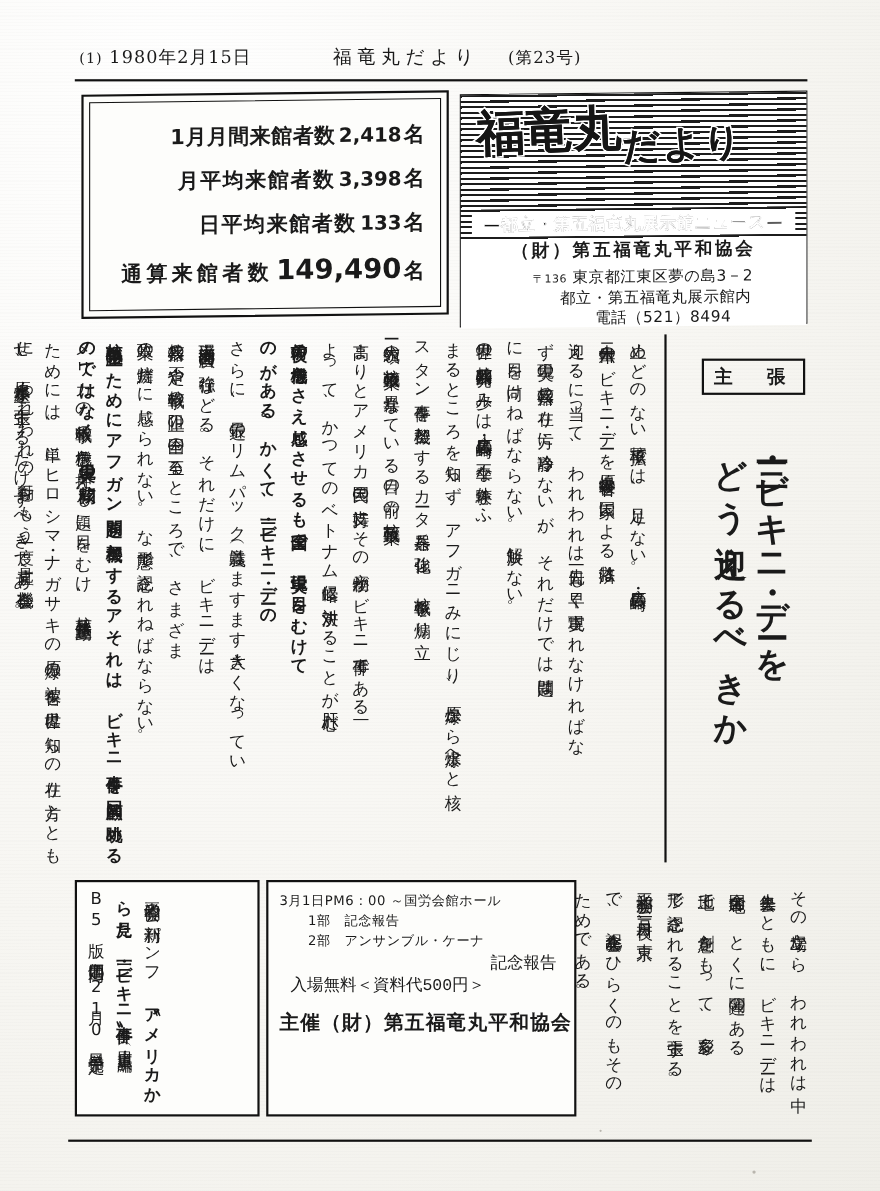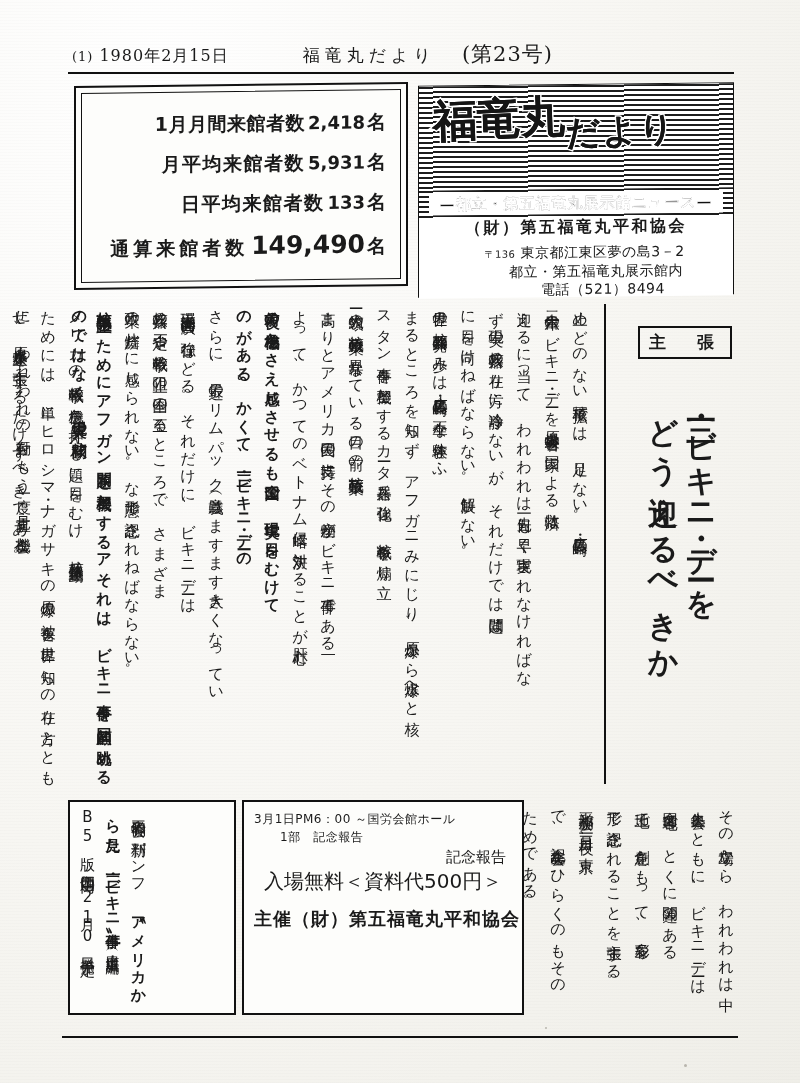--- a/index.html
+++ b/index.html
@@ -25,21 +25,21 @@
 
   
   .hdr{
     position:absolute;left:72px;top:40px;width:660px;height:26px;
     display:flex;align-items:baseline;
     font-size:16px;letter-spacing:1px;
   }
   .hdr .issue{font-size:13px;margin-right:6px;}
   .hdr .date{font-size:16px;}
   .hdr .title{font-size:17px;margin-left:74px;letter-spacing:5px;}
-  .hdr .num{font-size:21px;margin-left:26px;}
+  .hdr .num{font-size:15px;margin-left:26px;}
 
   .rule-top{
     position:absolute;left:68px;top:72px;width:666px;height:2px;background:#111;
   }
 
   
   .stats{
     position:absolute;left:74px;top:84px;width:330px;height:200px;
     border:2px solid #111;
     transform:skewY(-0.7deg);
@@ -162,21 +162,21 @@
     position:absolute;left:242px;top:800px;width:282px;height:215px;
     border:2px solid #111;box-sizing:border-box;background:#fdfdfb;
     padding:8px 10px;
     font-family:"DejaVu Sans","Liberation Sans",sans-serif;
   }
   .ev-t1{font-weight:bold;font-size:21px;text-align:center;letter-spacing:2px;margin-top:4px;white-space:nowrap;}
   .ev-t2{font-weight:bold;font-size:21px;text-align:center;letter-spacing:11px;margin-top:4px;margin-bottom:10px;}
   .ev-l{font-size:12px;line-height:1.5;letter-spacing:0.5px;white-space:nowrap;}
   .ev-l.ind{padding-left:26px;}
   .ev-name{font-size:15px;text-align:right;padding-right:6px;margin-top:2px;}
-  .ev-fee{font-size:20px;padding-left:10px;margin-top:1px;}
+  .ev-fee{font-size:15px;padding-left:10px;margin-top:1px;font-family:Liberation Mono, monospace;}
   .ev-host{font-weight:bold;font-size:18px;text-align:right;margin-top:12px;letter-spacing:1px;white-space:nowrap;}
 
   .box-tail{
     position:absolute;left:530px;top:800px;width:208px;height:215px;
   }
   .tailcol{
     position:absolute;top:0;height:212px;
     writing-mode:vertical-rl;text-orientation:upright;
     font-size:15.2px;line-height:1.62;letter-spacing:1.2px;
   }
@@ -201,21 +201,21 @@
 
   <div class="stats">
     <div class="stats-inner">
       <div class="stat-row r1">
         <span class="stat-label">1月月間来館者数</span>
         <span class="stat-val">2,418</span>
         <span class="stat-unit">名</span>
       </div>
       <div class="stat-row r2">
         <span class="stat-label">月平均来館者数</span>
-        <span class="stat-val">5,931</span>
+        <span class="stat-val">3,398</span>
         <span class="stat-unit">名</span>
       </div>
       <div class="stat-row r3">
         <span class="stat-label">日平均来館者数</span>
         <span class="stat-val">133</span>
         <span class="stat-unit">名</span>
       </div>
       <div class="stat-row r4">
         <span class="stat-label">通算来館者数</span>
         <span class="stat-val">149,490</span>
@@ -283,20 +283,21 @@
       <span class="t">三・一ビキニ事件〟</span>
       <span class="small">（広田重道訳・編）</span>
       <span>B5版　定価四〇〇円</span>
       <span>2月10日発売予定</span>
     </div>
   </div>
 
   <div class="box-event">
     <div class="ev-l">3月1日PM6：00 ～国労会館ホール</div>
     <div class="ev-l ind">1部　記念報告</div>
+    <div class="ev-l ind">2部　アンサンブル・ケーナ</div>
     <div class="ev-name">記念報告</div>
     <div class="ev-fee">入場無料＜資料代500円＞</div>
     <div class="ev-host">主催（財）第五福竜丸平和協会</div>
   </div>
 
   <div class="box-tail">
     <div class="tailcol" style="right:0px;width:26px;">その立場から、われわれは中</div>
     <div class="tailcol" style="right:28px;width:26px;">央集会とともに、ビキニデーは</div>
     <div class="tailcol" style="right:56px;width:26px;">全国各地で、とくに関連のある</div>
     <div class="tailcol" style="right:84px;width:26px;">土地で、創意をもって、多彩な</div>

